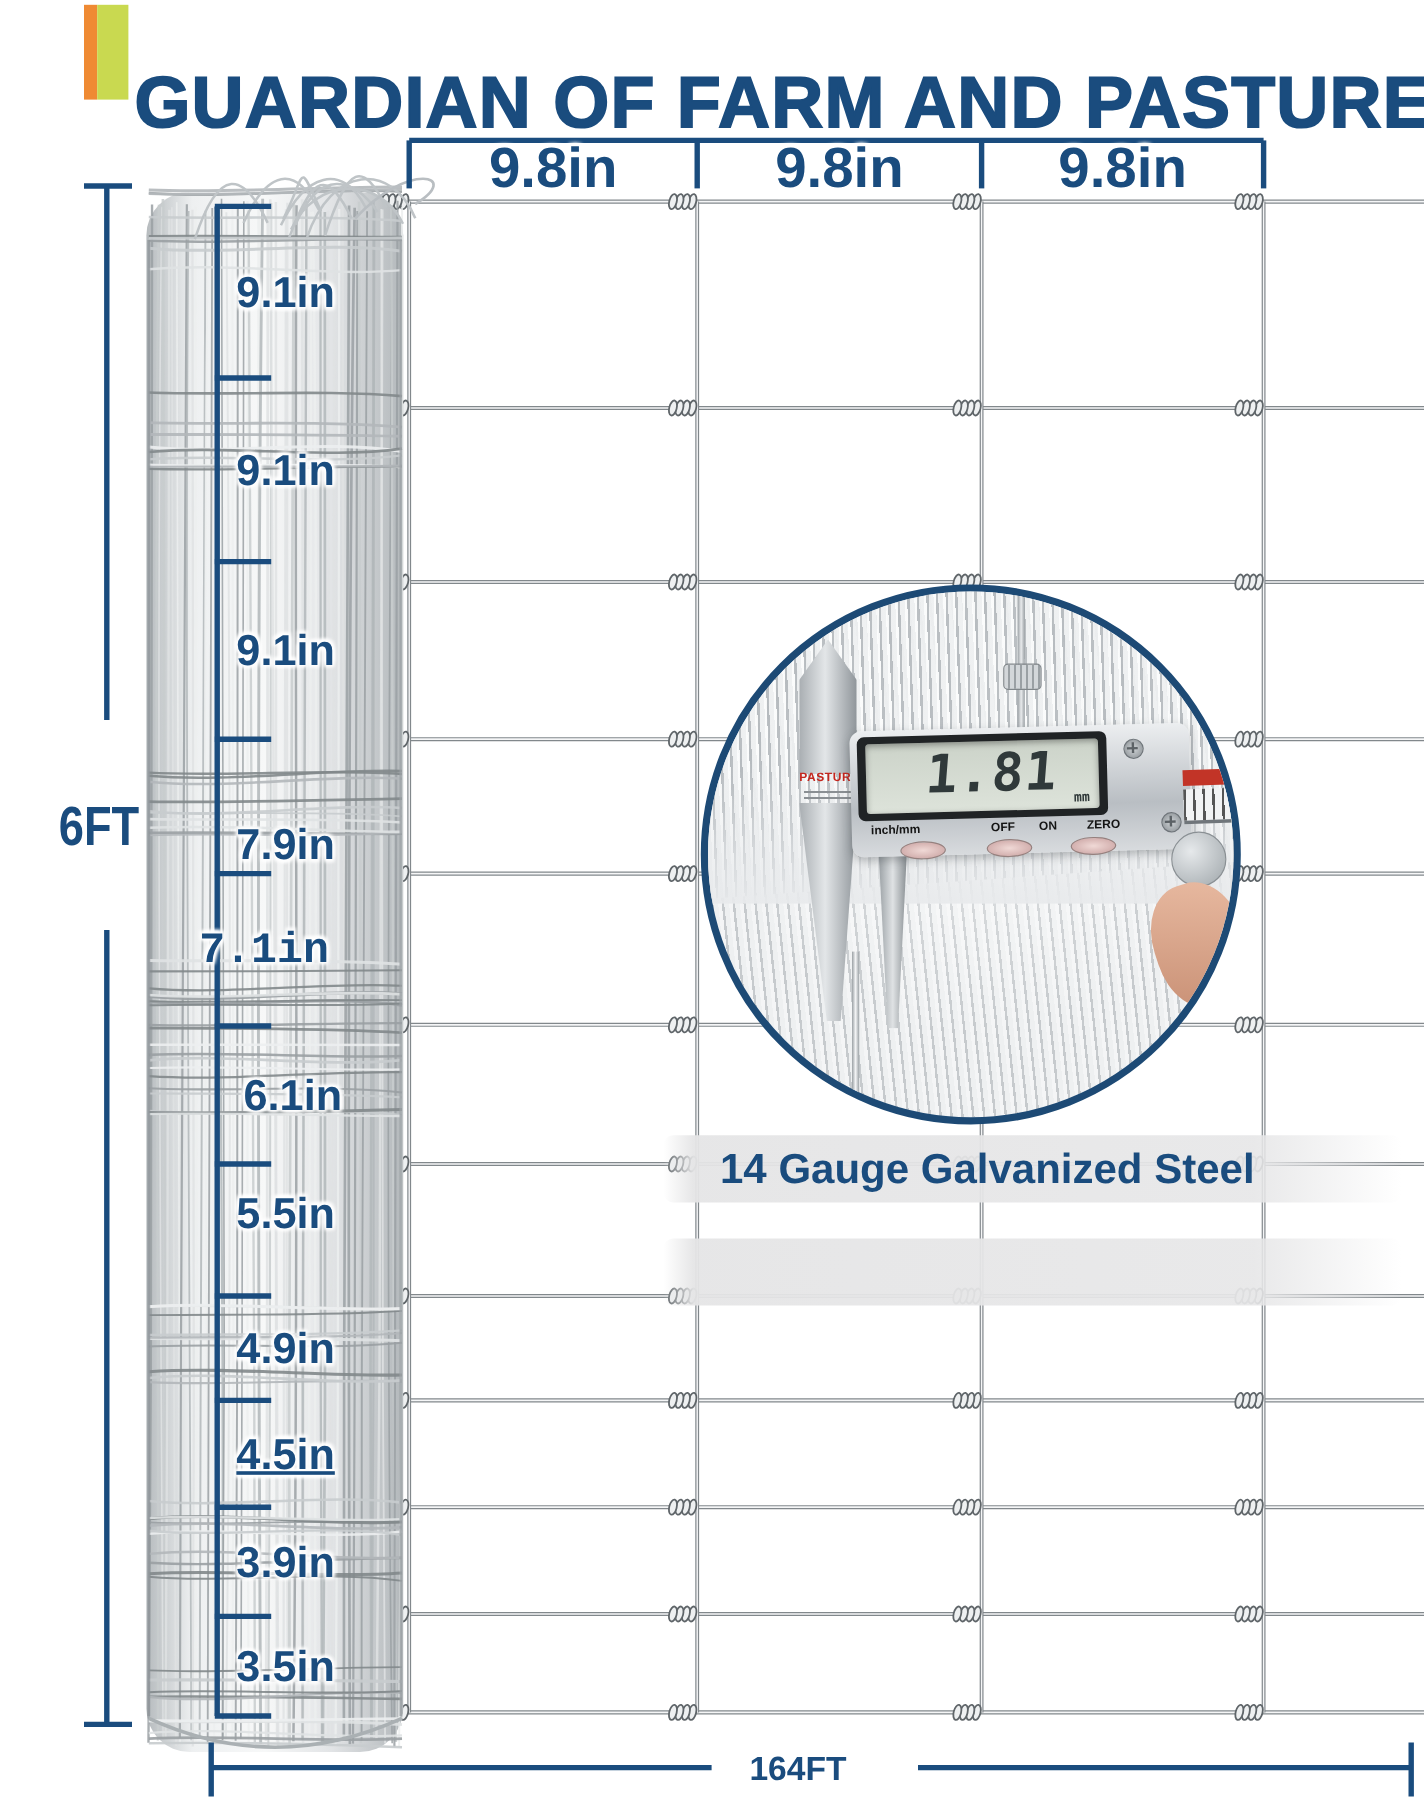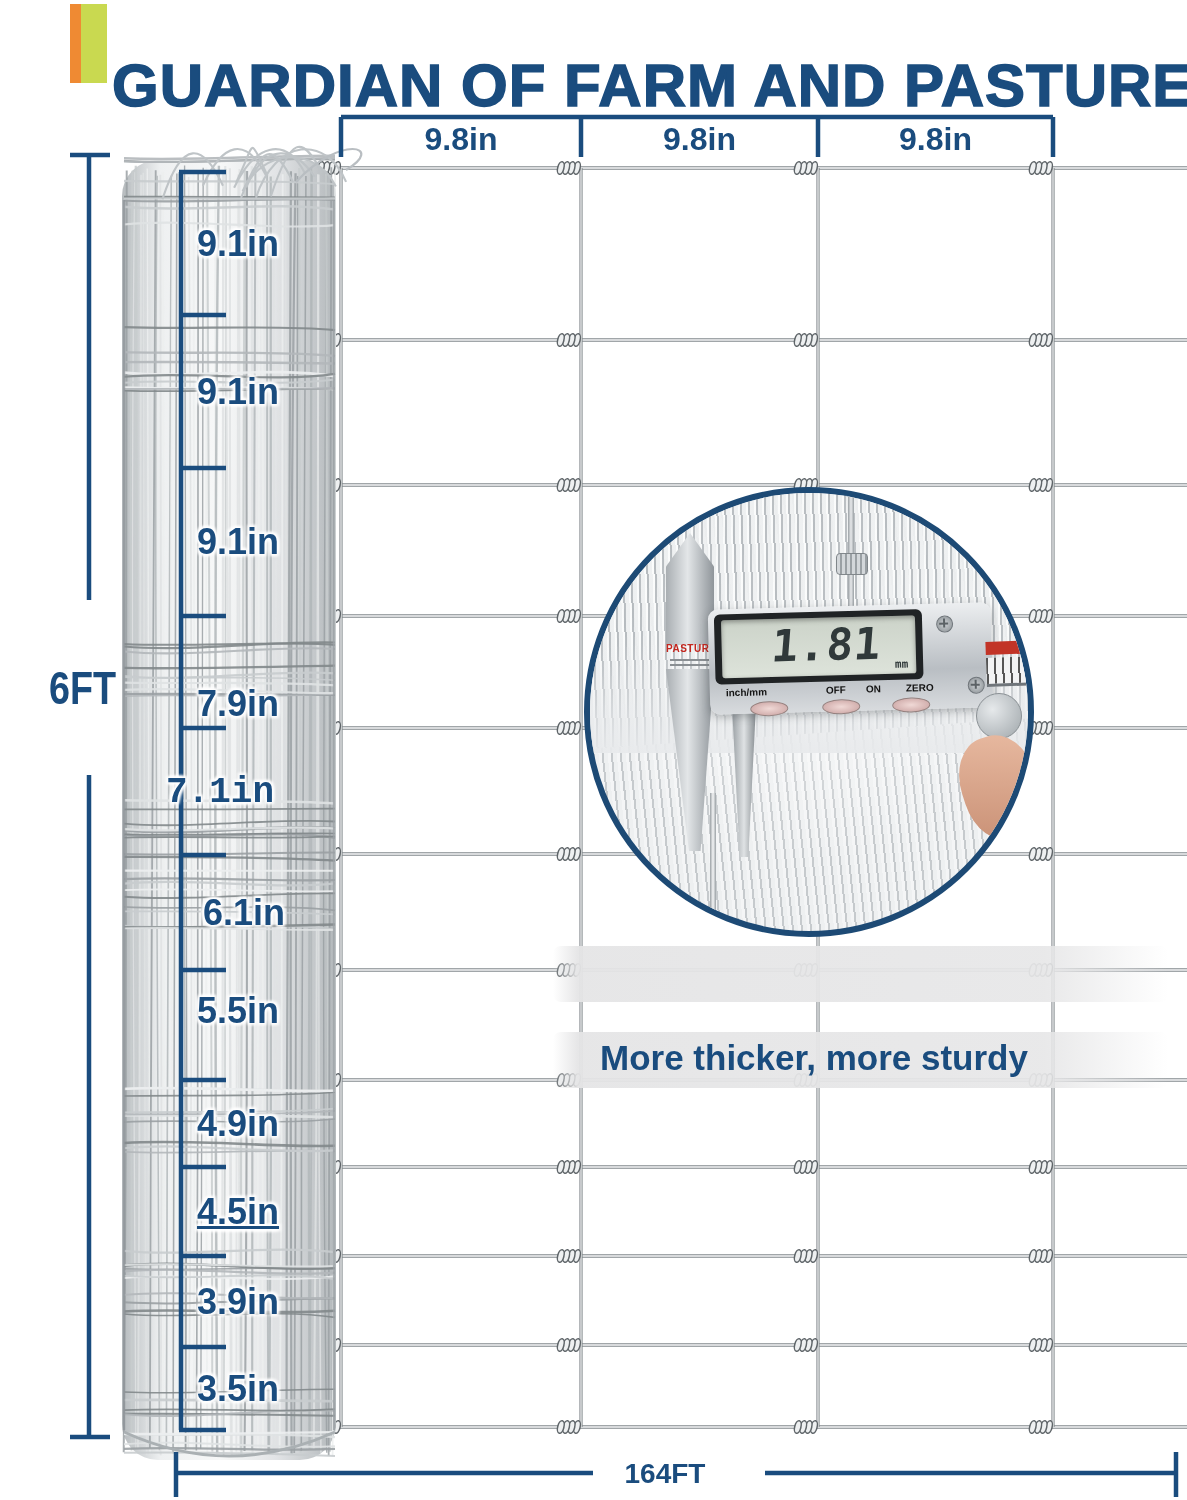--- a/index.html
+++ b/index.html
@@ -2,21 +2,21 @@
 <html style="--navy: #1a4c7e;"><head>
 <meta charset="utf-8">
 <style>
   html,body{margin:0;padding:0;background:#fff;}
   #stage{position:relative;width:1187px;height:1500px;background:#ffffff;overflow:hidden;
          font-family:"Liberation Sans",sans-serif;margin-left:48px;}
   .abs{position:absolute;}
   .lbl{position:absolute;color:var(--navy);font-weight:bold;white-space:nowrap;
        transform:translate(-50%,-50%);
        text-shadow:0 0 3px #fff,0 0 5px #fff,2px 2px 3px #fff,-2px -2px 3px #fff,2px -2px 3px #fff,-2px 2px 3px #fff;}
-  .top-dim{font-size:32px;}
+  .top-dim{font-size:47px;}
   .left-dim{font-size:36px;}
   #title{position:absolute;left:64px;top:14px;font-size:60px;font-weight:bold;letter-spacing:1px;
          color:var(--navy);line-height:1.05;white-space:nowrap;-webkit-text-stroke:1.5px var(--navy);}
   #accent-orange{position:absolute;left:22px;top:4px;width:11px;height:79px;}
   #accent-green{position:absolute;left:33px;top:4px;width:26px;height:79px;}
   #height-label{position:absolute;left:1px;top:688px;font-size:46px;font-weight:bold;color:var(--navy);
         transform:translateY(-50%) scaleX(.82);transform-origin:left center;white-space:nowrap;}
   #length-label{position:absolute;left:617px;top:1474px;font-size:28px;font-weight:bold;color:var(--navy);
         transform:translate(-50%,-50%);white-space:nowrap;}
   .band{position:absolute;left:505px;width:615px;height:56px;border-radius:8px;
@@ -598,21 +598,21 @@
       <line x1="1128" y1="1452" x2="1128" y2="1497" stroke="#1a4c7e" stroke-width="4.5"></line>
       <line x1="128" y1="1473" x2="545" y2="1473" stroke="#1a4c7e" stroke-width="4.5"></line>
       <line x1="717" y1="1473" x2="1128" y2="1473" stroke="#1a4c7e" stroke-width="4.5"></line>
     </svg>
 
   <div id="height-label">6FT</div>
   <div id="length-label">164FT</div>
 
   <div class="band" style="top:946px"></div>
   <div class="band" style="top:1032px"></div>
-  <div class="feature" style="top:1058px">More thicker, more sturdy</div>
+  <div class="feature" style="top:975px">14 Gauge Galvanized Steel</div>
 
   <div id="inset">
     <div id="streaks"></div>
     <div id="streak-fade"></div>
     <div id="measured-wire"></div>
     <div id="jaw-upper" class="jaw"></div>
     <div id="jaw-lower" class="jaw"></div>
     <div id="jaw-moving"></div>
     <div id="brand">PASTURE</div>
     <div id="microtext"></div>

